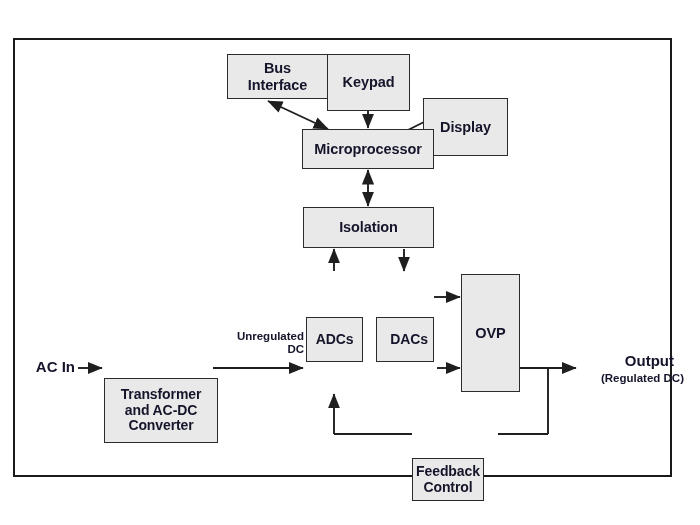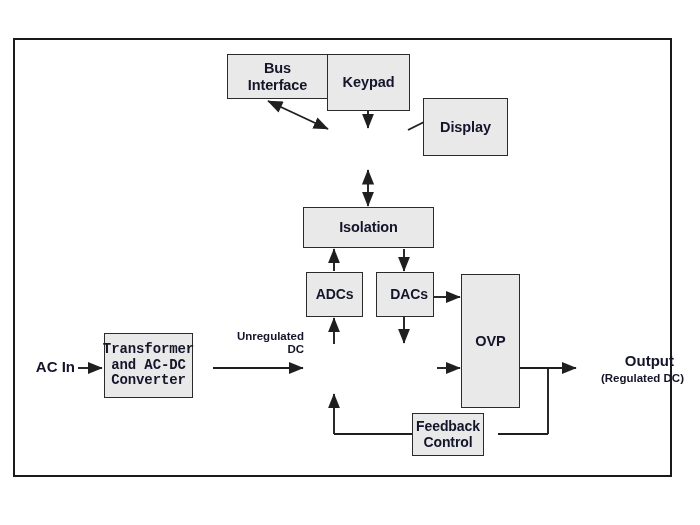--- a/index.html
+++ b/index.html
@@ -45,21 +45,21 @@
     display: flex;
     align-items: center;
     justify-content: center;
     text-align: center;
     line-height: 1.12;
     font-weight: 700;
     font-size: 14.5px;
     letter-spacing: -0.1px;
     white-space: pre-line;
   }
-  .node.small { font-size: 14px; }
+  .node.small { font-size: 14px; margin-top: 45px; }
   .label {
     position: absolute;
     color: #14142a;
     font-weight: 700;
     text-align: right;
     line-height: 1.15;
     white-space: pre-line;
   }
   .label.edge-label {
     font-size: 11.5px;
@@ -124,30 +124,31 @@
     </g>
   </svg>
 
   <div class="node" style="left:227px; top:54px; width:101px; height:45px;">Bus
 Interface</div>
 
   <div class="node" style="left:327px; top:54px; width:83px; height:57px;">Keypad</div>
 
   <div class="node" style="left:423px; top:54px; width:85px; height:58px;margin-top:44px;">Display</div>
 
+  <div class="node" style="left:302px; top:129px; width:132px; height:40px;">Microprocessor</div>
 
   <div class="node" style="left:303px; top:207px; width:131px; height:41px;">Isolation</div>
 
   <div class="node small" style="left:306px; top:272px; width:57px; height:45px;">ADCs</div>
 
   <div class="node small" style="left:376px; top:272px; width:58px; height:45px;padding-left:8px;">DACs</div>
 
-  <div class="node" style="left:461px; top:274px; width:59px; height:134px;">OVP</div>
+  <div class="node" style="left:461px; top:274px; width:59px; height:118px;">OVP</div>
 
-  <div class="node small" style="left:104px; top:333px; width:89px; height:65px;font-family:Liberation Mono, monospace;">Transformer
+  <div class="node small" style="left:104px; top:333px; width:114px; height:65px;">Transformer
 and AC-DC
 Converter</div>
 
 
   <div class="node small" style="left:412px; top:413px; width:72px; height:43px;">Feedback
 Control</div>
 
   <div class="label port-label" style="left:20px; top:358px; width:55px;">AC In</div>
 
   <div class="label edge-label" style="left:216px; top:330px; width:88px;">Unregulated

